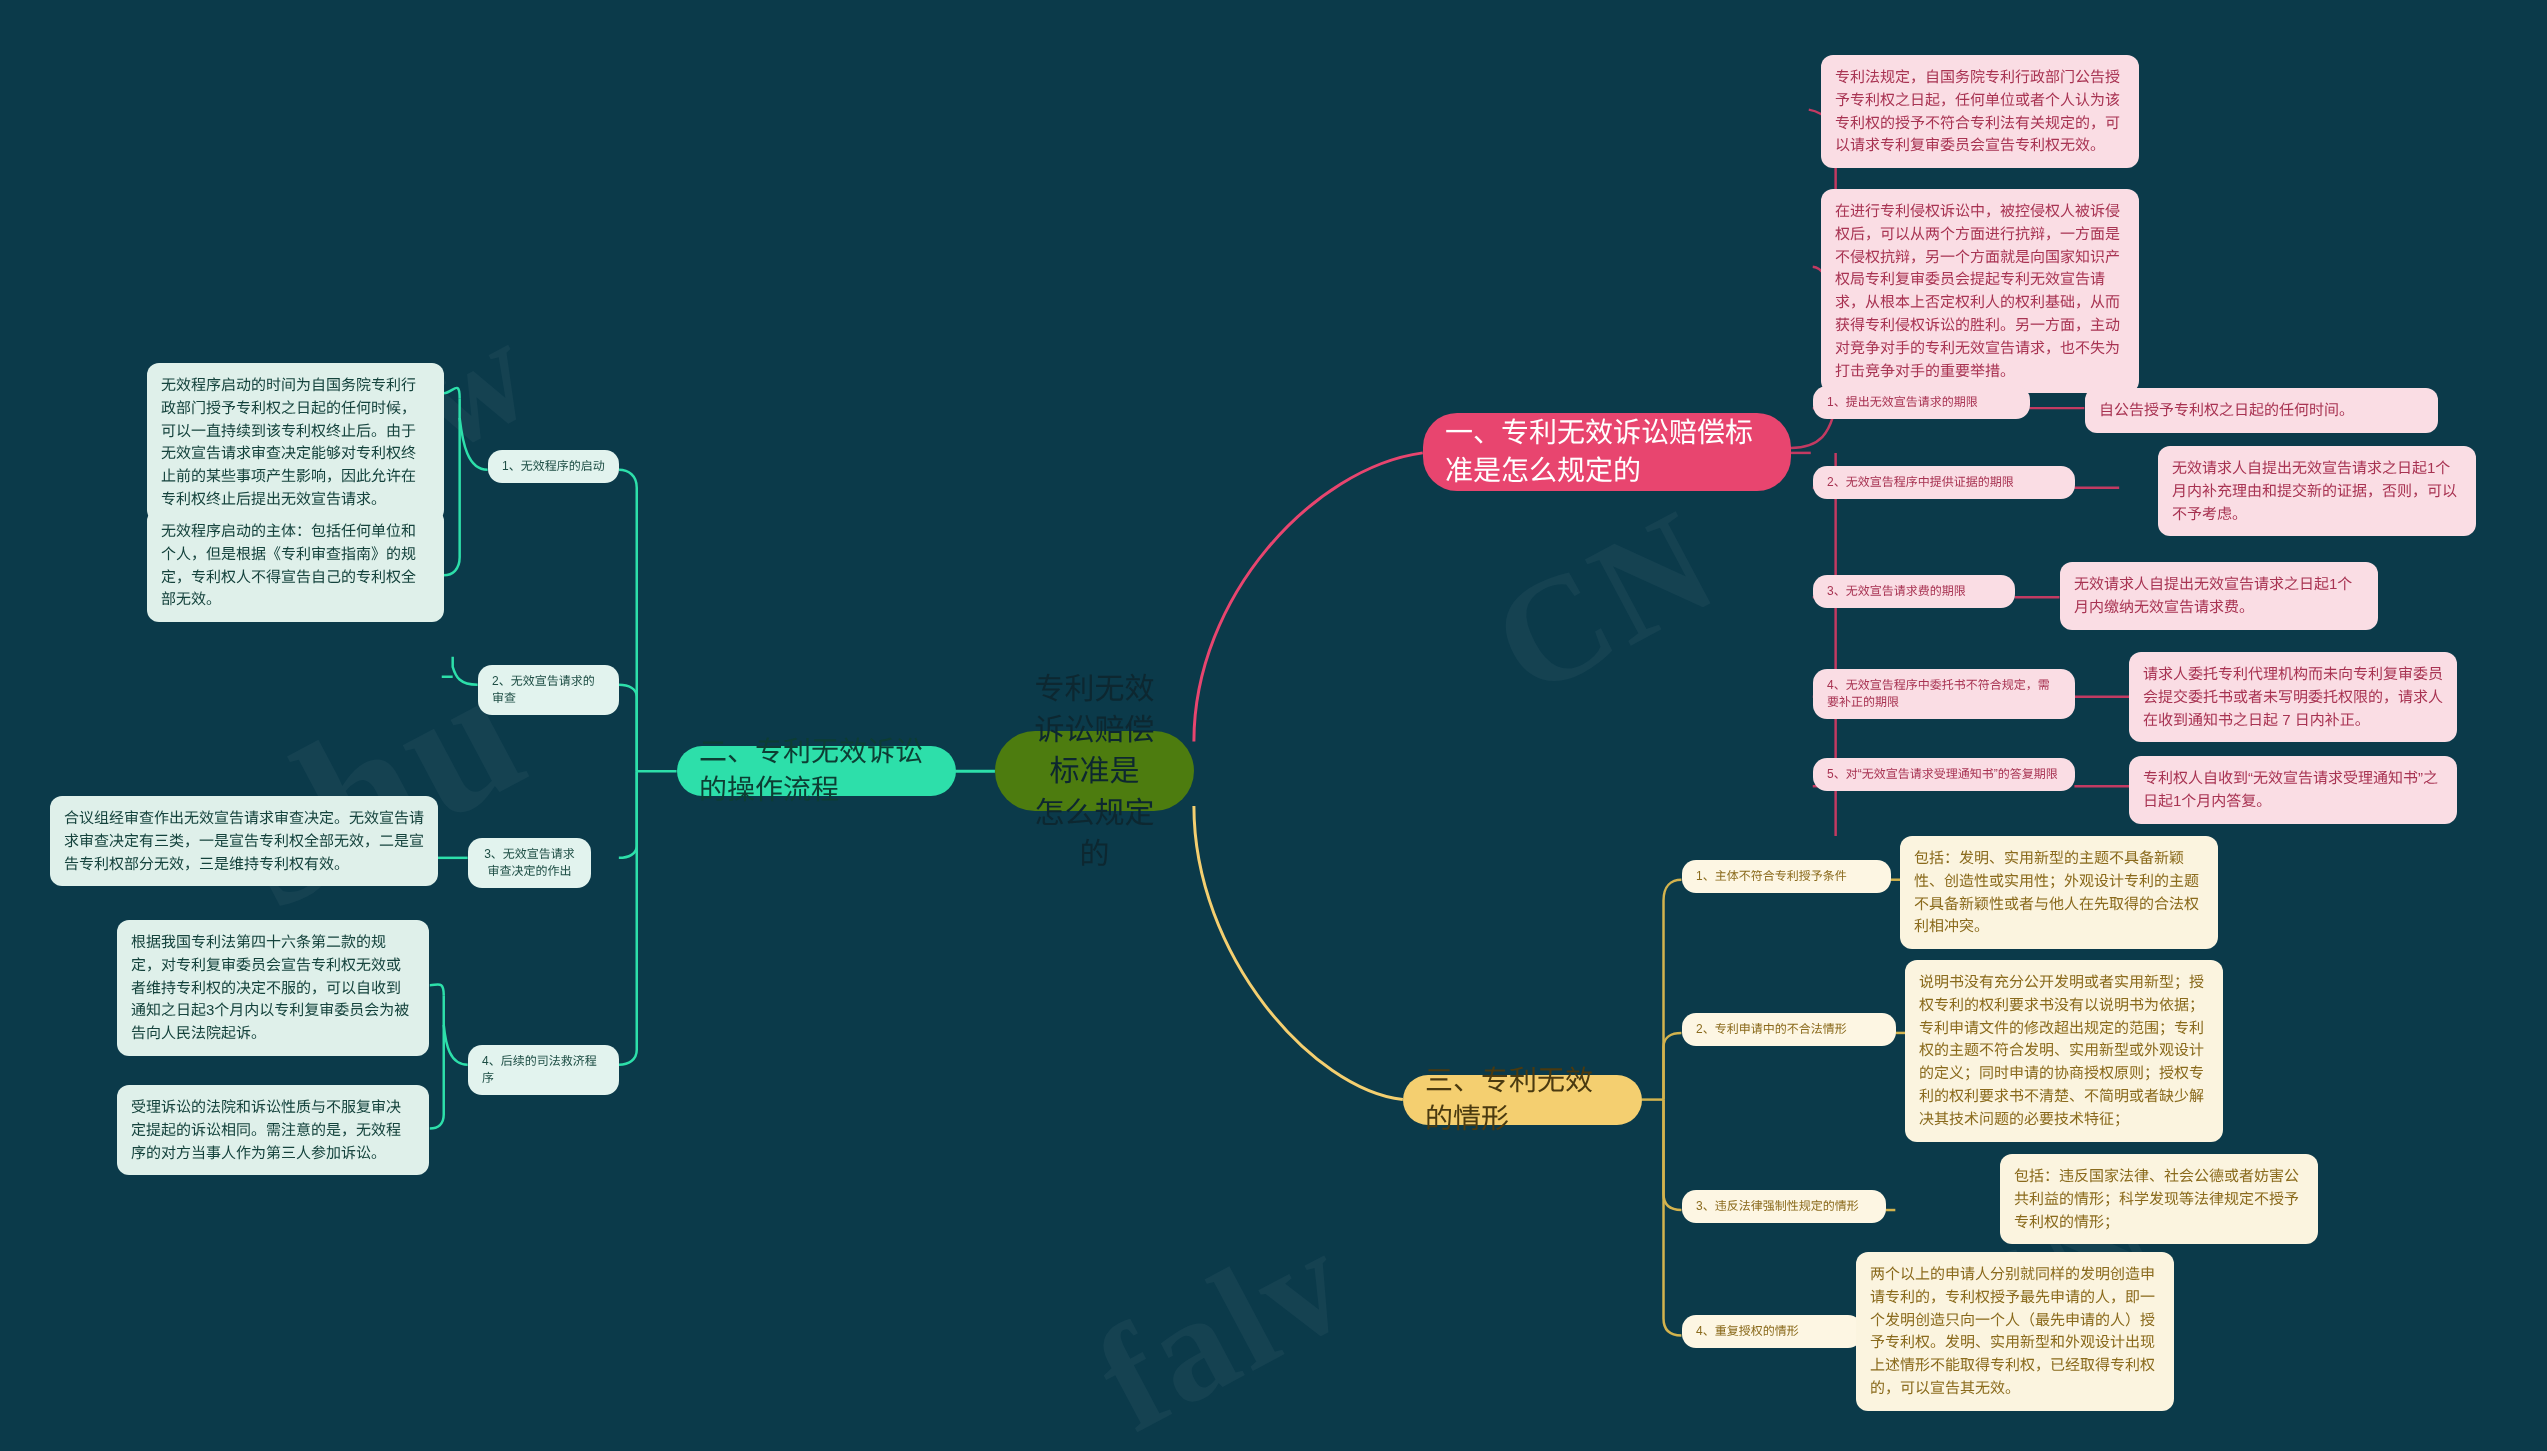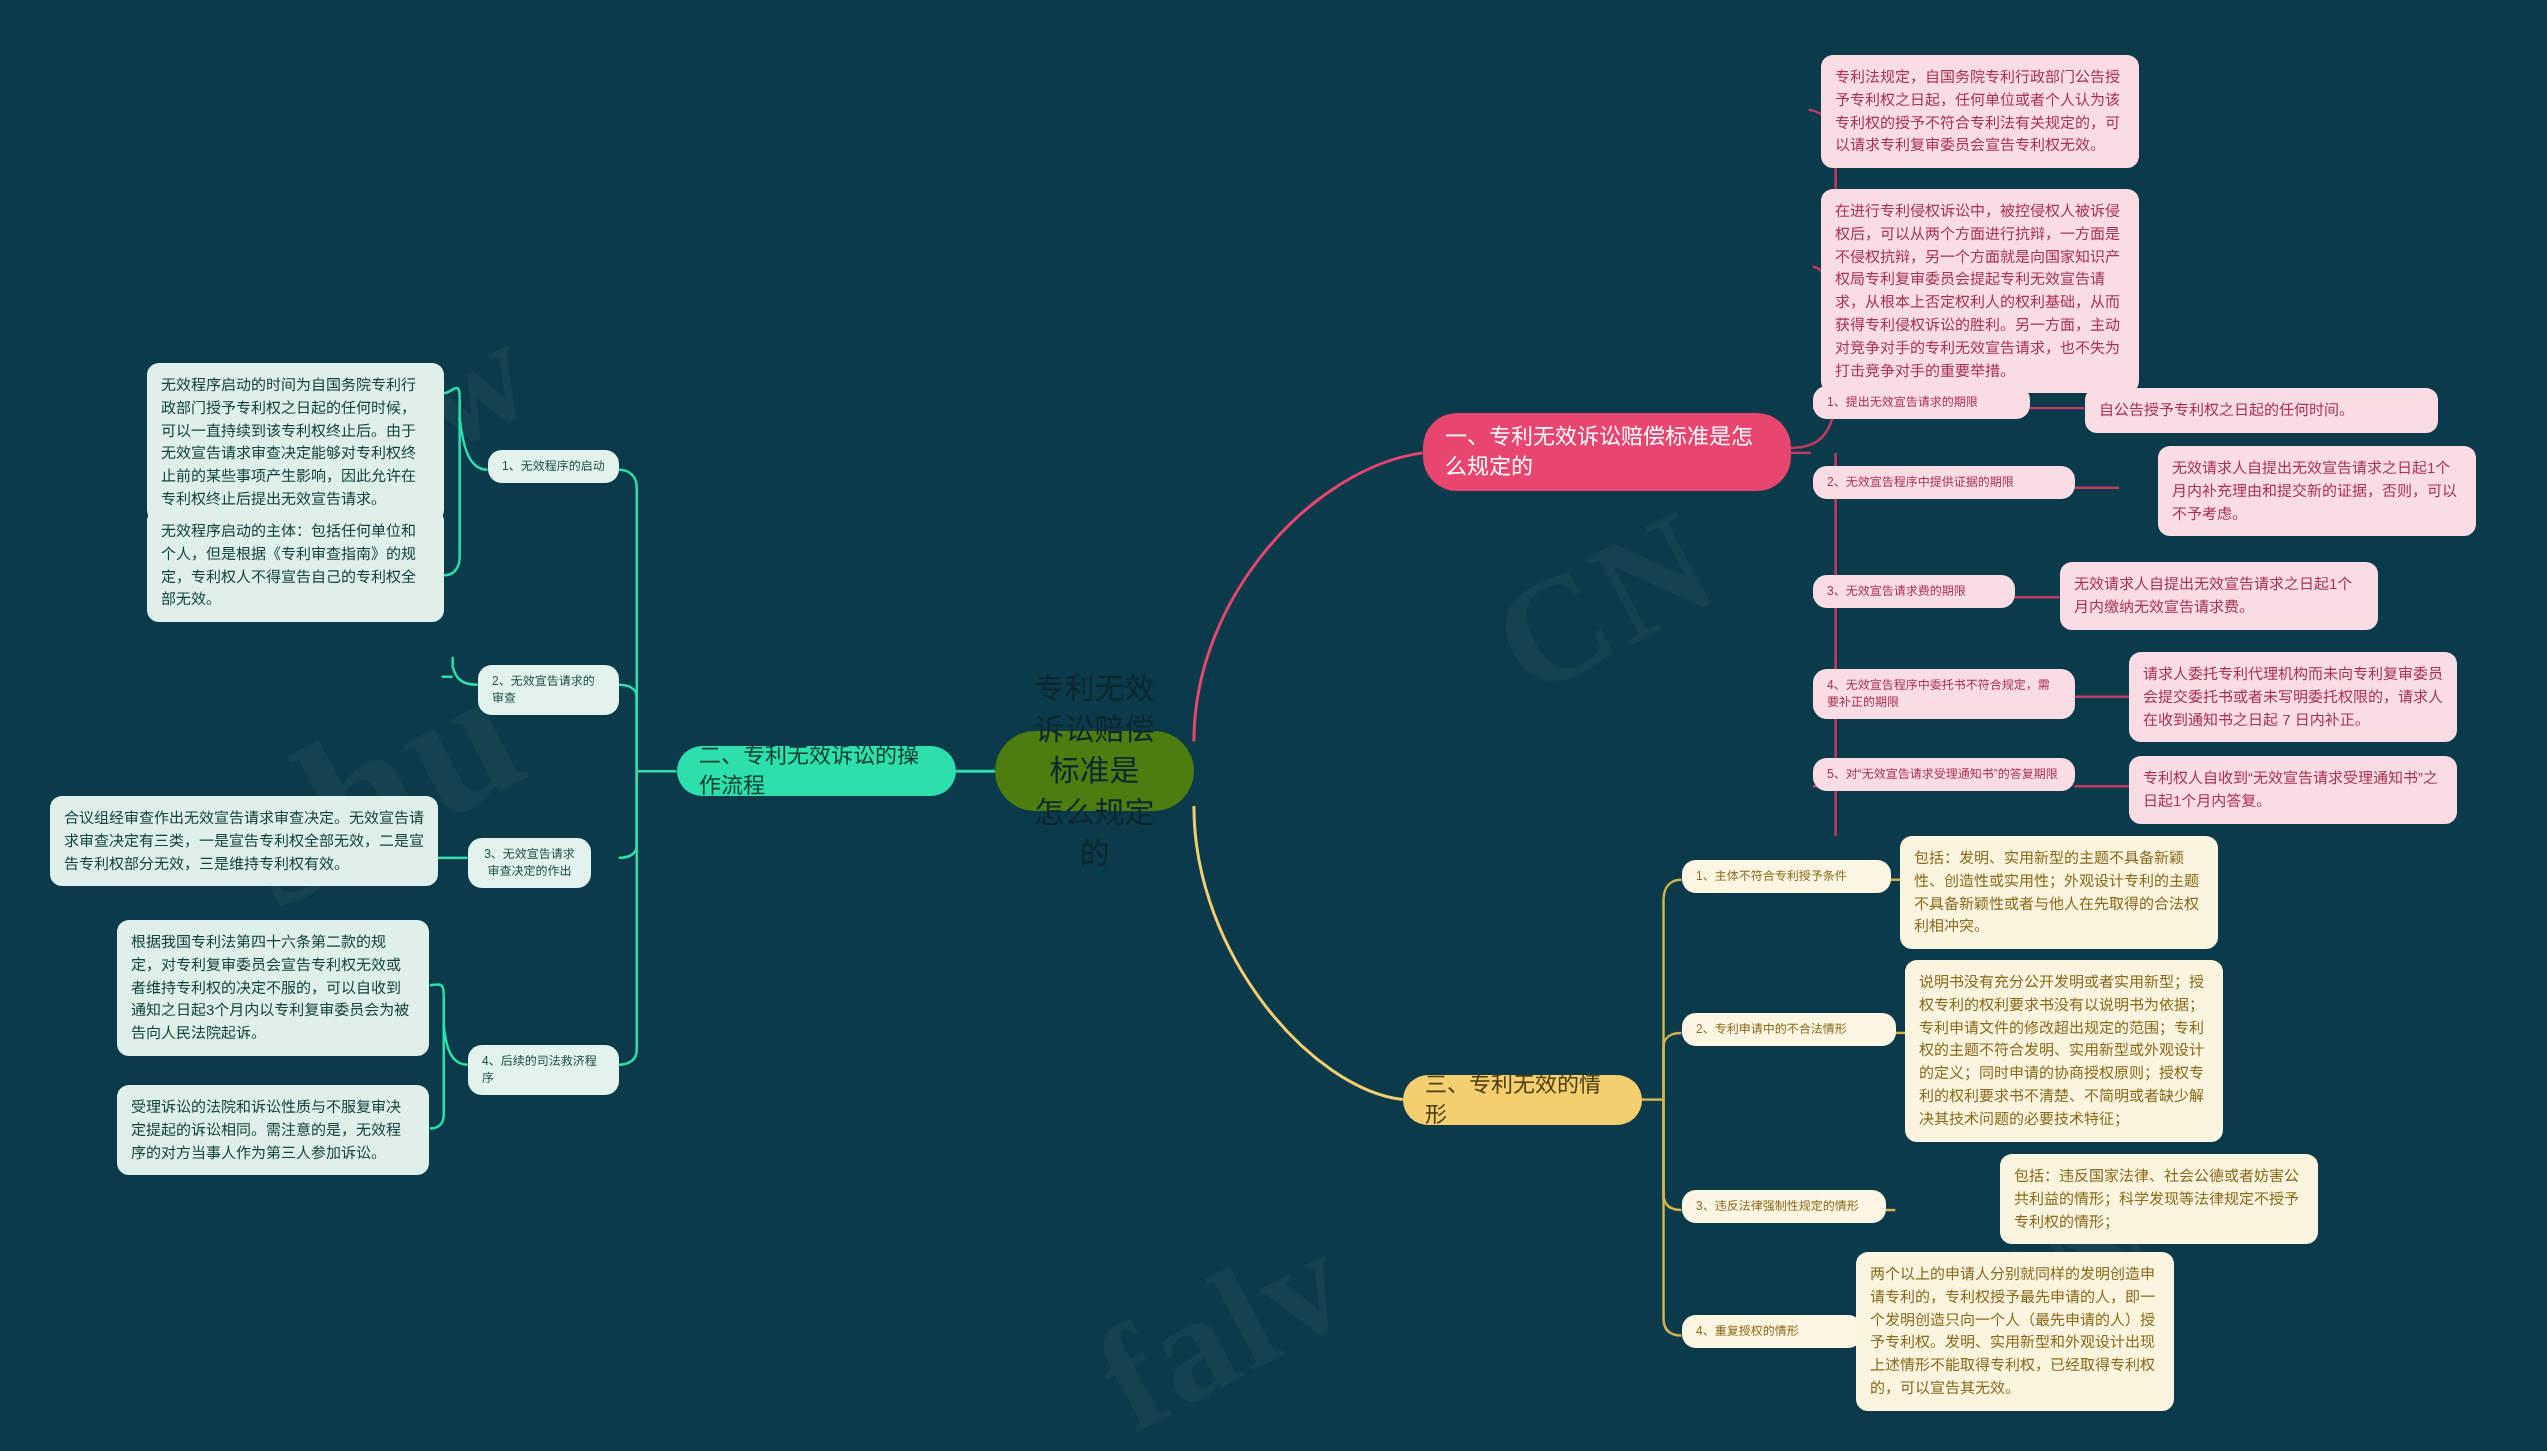--- a/index.html
+++ b/index.html
@@ -20,21 +20,21 @@
   .node{position:absolute;box-sizing:border-box;}
 
   
   .central{
     background:#4d7c0f;color:#0d2730;border-radius:48px;
     text-align:center;font-size:30px;line-height:1.38;font-weight:400;
     display:flex;align-items:center;justify-content:center;padding:10px 26px;
   }
   
   .branch{
-    border-radius:34px;font-size:22px;line-height:1.35;
+    border-radius:34px;font-size:28px;line-height:1.35;
     display:flex;align-items:center;padding:10px 22px;box-sizing:border-box;
   }
   .branch.pink{background:#e8456f;color:#ffffff;}
   .branch.green{background:#2ddfaa;color:#0d3d33;}
   .branch.gold{background:#f4cf70;color:#4a3a10;}
 
   
   .sub{
     border-radius:14px;font-size:12px;line-height:1.4;
     display:flex;align-items:center;padding:8px 14px;box-sizing:border-box;

